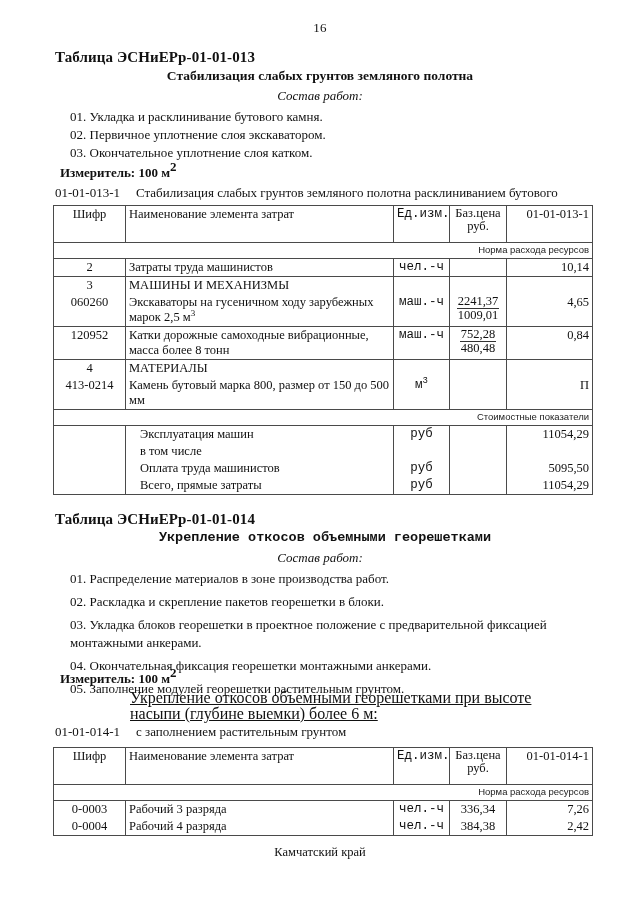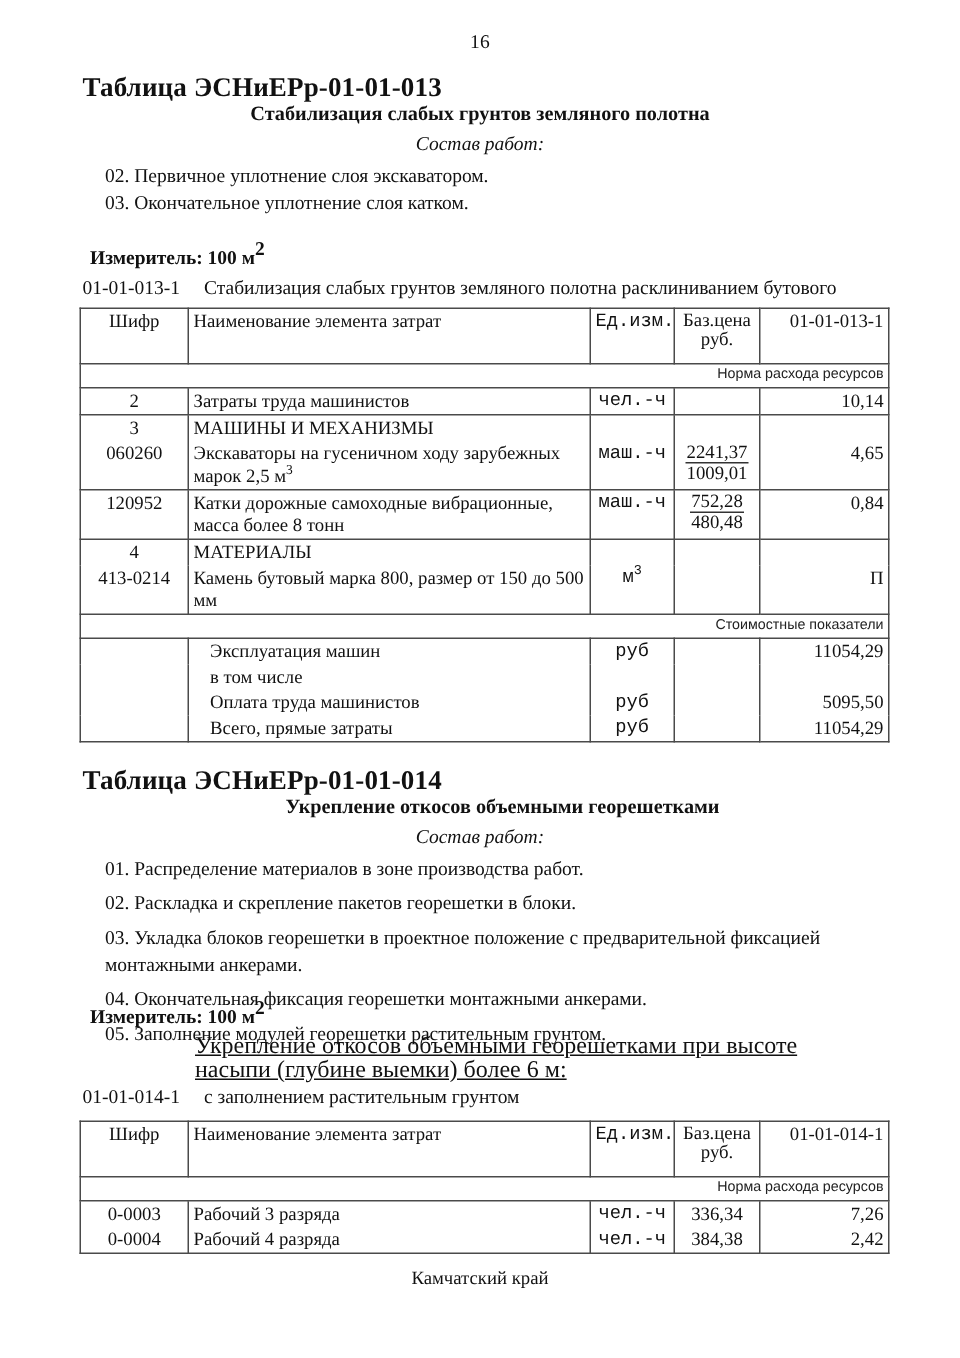--- a/index.html
+++ b/index.html
@@ -29,21 +29,21 @@
     top: 20px;
     left: 0;
     width: 640px;
     text-align: center;
     font-size: 13px;
     letter-spacing: .2px;
   }
   .block { position: absolute; }
   .tbl-caption {
     font-weight: bold;
-    font-size: 18px;
+    font-size: 15px;
     letter-spacing: .1px;
   }
   .work-title {
     font-weight: bold;
     font-size: 13.5px;
     text-align: center;
   }
   .sostav {
     font-style: italic;
     font-size: 13px;
@@ -126,20 +126,21 @@
 
   <div class="block" style="left:55px; top:68px; width:530px;">
     <div class="work-title">Стабилизация слабых грунтов земляного полотна</div>
   </div>
 
   <div class="block" style="left:55px; top:88px; width:530px;">
     <div class="sostav">Состав работ:</div>
   </div>
 
   <div class="block" style="left:70px; top:108px; width:520px;">
+    <div class="item-line">01. Укладка и расклинивание бутового камня.</div>
     <div class="item-line">02. Первичное уплотнение слоя экскаватором.</div>
     <div class="item-line">03. Окончательное уплотнение слоя катком.</div>
   </div>
 
   <div class="block" style="left:60px; top:163px;">
     <span class="meter">Измеритель: 100 м</span><sup class="meter">2</sup>
   </div>
 
   <div class="block" style="left:55px; top:183px; width:535px;">
     <span class="code-line">01-01-013-1</span>
@@ -262,21 +263,21 @@
           <td class="c-val bold" style="border-top:none;">11054,29</td>
         </tr>
       </tbody>
     </table>
   </div>
 
   <div class="block" style="left:55px; top:510px; width:530px;">
     <span class="tbl-caption">Таблица  ЭСНиЕРр-01-01-014</span>
   </div>
 
-  <div class="block" style="left:70px; top:530px; width:530px;">
+  <div class="block" style="left:60px; top:530px; width:530px;font-family:Liberation Mono, monospace;">
     <div class="work-title">Укрепление откосов объемными георешетками</div>
   </div>
 
   <div class="block" style="left:55px; top:550px; width:530px;">
     <div class="sostav">Состав работ:</div>
   </div>
 
   <div class="block" style="left:70px; top:570px; width:500px;">
     <div class="item-line" style="margin-bottom:5px;">01. Распределение материалов в зоне производства работ.</div>
     <div class="item-line" style="margin-bottom:5px;">02. Раскладка и скрепление пакетов георешетки в блоки.</div>

